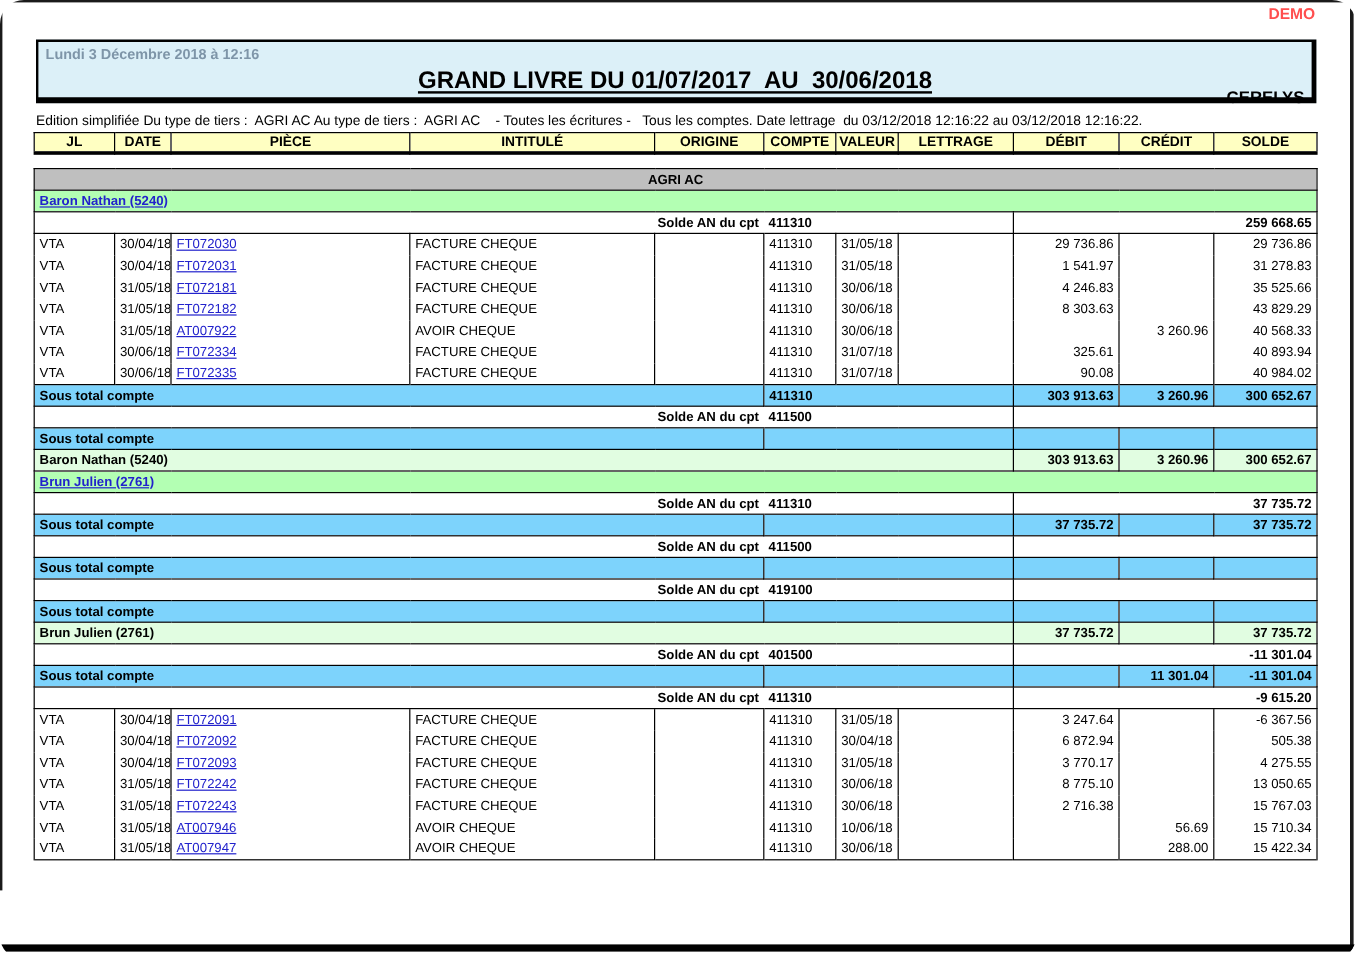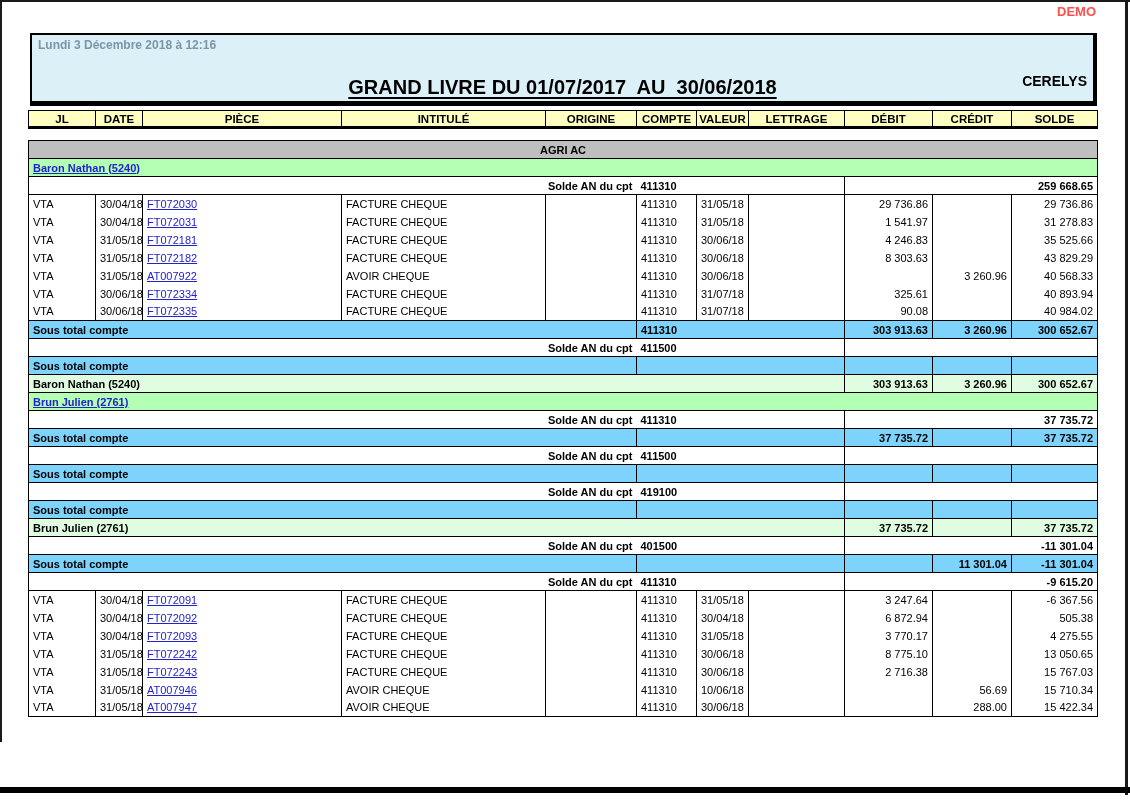--- a/index.html
+++ b/index.html
@@ -1,27 +1,27 @@
 <!DOCTYPE html>
 <html><head>
 <meta charset="utf-8">
 <style>
   * { margin:0; padding:0; box-sizing:border-box; }
   body { background:#ffffff; font-family:"Liberation Sans","DejaVu Sans",sans-serif; }
-  .screen { position:relative; width:1130px; height:800px; background:#ffffff; overflow:hidden; }
+  .screen { position:relative; width:1130px; height:800px; background:#ffffff; overflow:hidden;border-radius:20px; }
 
   
   .frame-top    { position:absolute; left:0; top:0; width:1130px; height:2px; background:#1a1a1a; }
   .frame-left   { position:absolute; left:0; top:0; width:2px; height:742px; background:#1a1a1a; }
   .frame-right  { position:absolute; left:1125px; top:0; width:3px; height:795px; background:#1a1a1a; }
   .frame-bottom { position:absolute; left:0; top:787px; width:1130px; height:6px; background:#000000; }
 
   .demo { position:absolute; top:4px; right:34px; font-size:13px; font-weight:bold; color:#FF4F4F; }
 
-  .banner { position:absolute; left:30px; top:33px; width:1067px; height:73px;
+  .banner { position:absolute; left:30px; top:33px; width:1067px; height:53px;
             background:#DCF0F8; border:2px solid #000; border-right-width:4px; border-bottom-width:5px; }
   .stamp   { position:absolute; left:6px; top:3px; font-size:12px; font-weight:bold; color:#7E95A8; }
   .company { position:absolute; right:6px; top:2px; font-size:14px; font-weight:bold; color:#000;margin-top:36px; }
   .title   { position:absolute; left:0; right:0; bottom:2px; text-align:center; font-size:20px; font-weight:bold; color:#000; }
   .title span { text-decoration:underline; text-decoration-thickness:2px; text-underline-offset:3px; white-space:pre; }
 
   .edition { position:absolute; left:30px; top:95px; font-size:11.5px; color:#000; white-space:pre; }
 
   table { border-collapse:collapse; table-layout:fixed;padding-left:40px; }
   .cols-table  { position:absolute; left:28px; top:110px; width:1069px; border:1px solid #000; border-bottom:3px solid #000; }
@@ -56,20 +56,21 @@
   <div class="frame-bottom"></div>
 
   <div class="demo">DEMO</div>
 
   <div class="banner">
     <div class="stamp">Lundi 3 Décembre 2018 à 12:16</div>
     <div class="company">CERELYS</div>
     <div class="title"><span>GRAND LIVRE DU 01/07/2017  AU  30/06/2018</span></div>
   </div>
 
+  <div class="edition">Edition simplifiée Du type de tiers :  AGRI AC Au type de tiers :  AGRI AC    - Toutes les écritures -   Tous les comptes. Date lettrage  du 03/12/2018 12:16:22 au 03/12/2018 12:16:22.</div>
 
   <table class="cols-table">
     <colgroup>
       <col style="width:67px">
         <col style="width:47px">
         <col style="width:199px">
         <col style="width:204px">
       <col style="width:91px">
         <col style="width:60px">
         <col style="width:52px">

